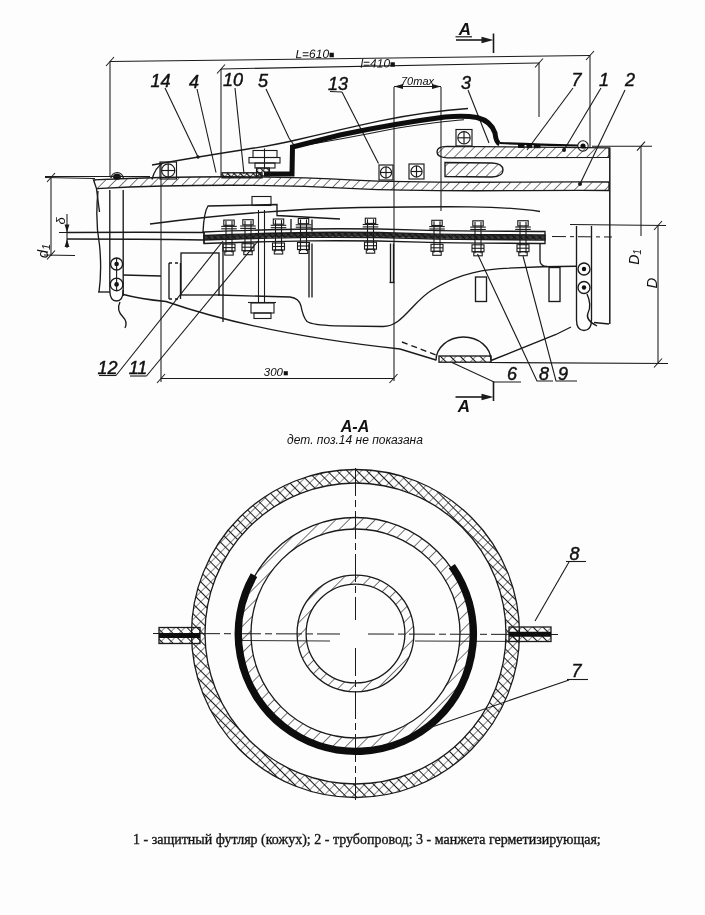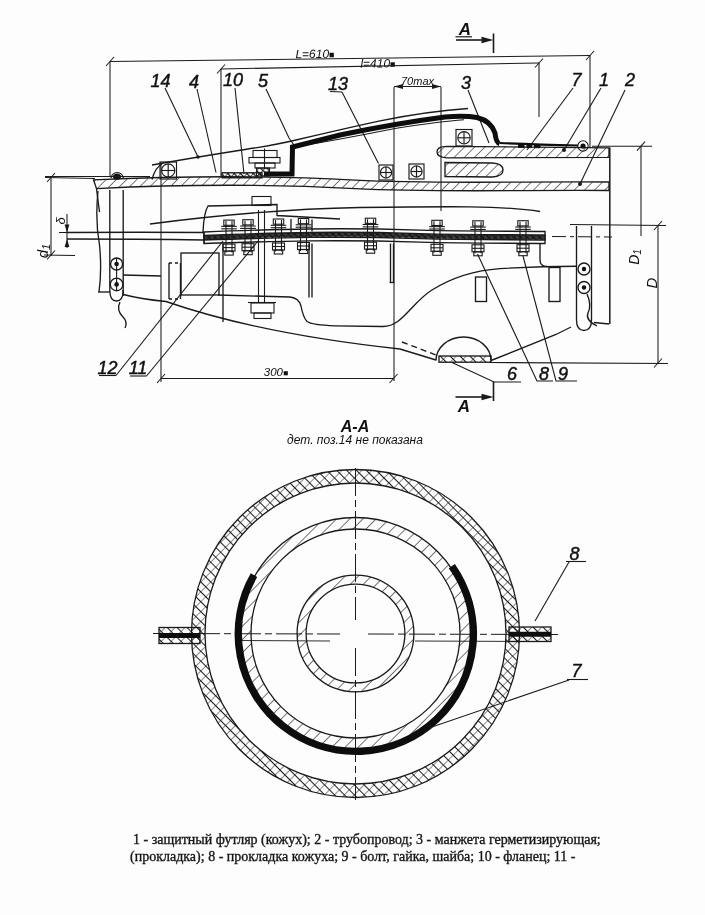--- a/index.html
+++ b/index.html
@@ -331,15 +331,14 @@
 <text transform="translate(656.5,283) rotate(-90)">D</text>
 </g>
 <g font-size="16" font-weight="bold">
 <text x="355" y="431.5">А-А</text>
 </g>
 <text x="355" y="444" font-size="12">дет. поз.14 не показана</text>
 </g>
 </svg>
 <div class="legend">
 <div class="i">1 - защитный футляр (кожух); 2 - трубопровод; 3 - манжета герметизирующая;</div>
-<div>(прокладка); 8 - прокладка кожуха; 9 - болт, гайка, шайба; 10 - фланец; 11 -</div>
 </div>
 </div>
 
 </body></html>

